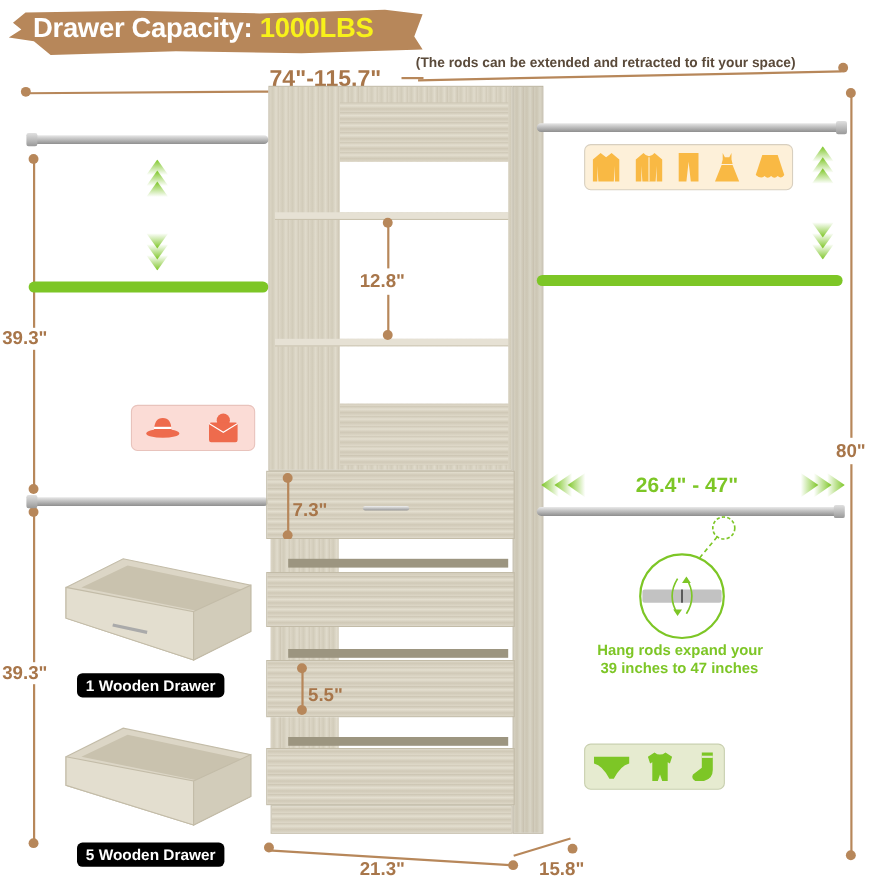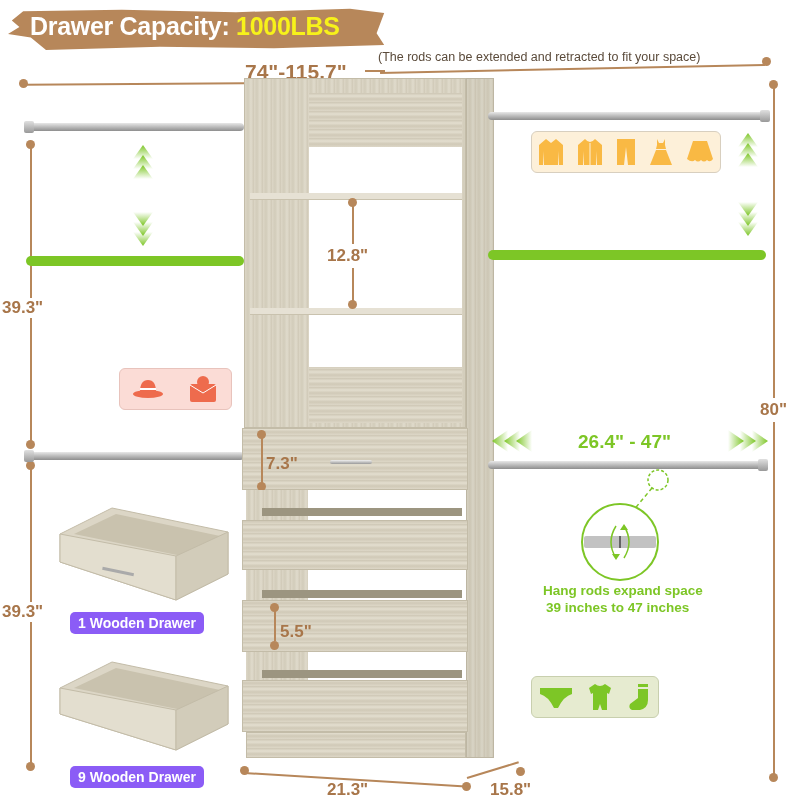--- a/index.html
+++ b/index.html
@@ -32,41 +32,41 @@
   
   .rod { position: absolute; height: 8px; border-radius: 4px;
     background: linear-gradient(180deg, #e8e8e8 0%, #bfbfbf 45%, #8e8e8e 100%); }
   .rod-cap { position: absolute; width: 10px; height: 12px; border-radius: 2px; background: linear-gradient(180deg,#e0e0e0,#999); }
   .rod-green { position: absolute; height: 10px; border-radius: 5px; background: #7dc626; }
 
   .arrow-up, .arrow-down { position: absolute; width: 20px; height: 40px; }
 
   .icon-box { position: absolute; border-radius: 6px; display: flex; align-items: center; justify-content: space-around; }
 
-  .pill { position: absolute; background: #8b5cf6; color: #fff; font-weight: bold; font-size: 14px;
+  .pill { position: absolute; background: #000000; color: #fff; font-weight: bold; font-size: 14px;
     border-radius: 5px; padding: 3px 8px; white-space: nowrap; }
 
   .green-text { position: absolute; color: #7dc626; font-weight: bold; white-space: nowrap; }
 
   .drawer-img { position: absolute; }
 </style>
 </head>
 <body>
 
 <div class="banner"></div>
 <div class="banner-text">
   <span>Drawer Capacity:</span>
   <span class="hl">1000LBS</span>
 </div>
 
 <div class="dot" style="left:19px;top:79px;"></div>
 <div class="dim-line" style="left:24px;top:83px;width:220px;height:2px;transform:rotate(-0.4deg);"></div>
 <div class="dim-label" style="left:245px;top:60px;font-size:21px;">74"-115.7"</div>
 <div class="dim-line" style="left:365px;top:70px;width:20px;height:2px;"></div>
-<div class="note" style="left:378px;top:50px;">(The rods can be extended and retracted to fit your space)</div>
+<div class="note" style="left:378px;top:50px;font-weight:bold;">(The rods can be extended and retracted to fit your space)</div>
 <div class="dim-line" style="left:380px;top:68px;width:385px;height:2px;transform:rotate(-1.2deg);"></div>
 <div class="dot" style="left:762px;top:57px;"></div>
 
 <div class="dot" style="left:769px;top:80px;"></div>
 <div class="dim-line" style="left:773px;top:84px;width:2px;height:690px;"></div>
 <div class="dim-label" style="left:760px;top:398px;font-size:17px;padding:2px 0;">80"</div>
 <div class="dot" style="left:769px;top:773px;"></div>
 
 <div class="dot" style="left:26px;top:140px;"></div>
 <div class="dim-line" style="left:30px;top:144px;width:2px;height:300px;"></div>
@@ -231,21 +231,21 @@
   <circle cx="88" cy="12" r="10" fill="none" stroke="#7dc626" stroke-width="1.5" stroke-dasharray="3,2"></circle>
   <line x1="82" y1="20" x2="62" y2="44" stroke="#7dc626" stroke-width="1.5" stroke-dasharray="4,3"></line>
   <circle cx="50" cy="74" r="38" fill="#fff" stroke="#7dc626" stroke-width="2"></circle>
   <rect x="14" y="68" width="72" height="12" rx="2" fill="#c2c2c2"></rect>
   <line x1="50" y1="68" x2="50" y2="80" stroke="#444" stroke-width="1.5"></line>
   <path d="M46 58 Q36 74 46 90" fill="none" stroke="#7dc626" stroke-width="1.5"></path>
   <path d="M54 58 Q64 74 54 90" fill="none" stroke="#7dc626" stroke-width="1.5"></path>
   <polygon points="46,92 42,86 50,86" fill="#7dc626"></polygon>
   <polygon points="54,56 50,62 58,62" fill="#7dc626"></polygon>
 </svg>
-<div class="green-text" style="left:543px;top:583px;font-size:13.5px;">Hang rods expand space</div>
+<div class="green-text" style="left:543px;top:583px;font-size:13.5px;">Hang rods expand your</div>
 <div class="green-text" style="left:546px;top:600px;font-size:13.5px;">39 inches to 47 inches</div>
 
 <div class="icon-box" style="left:531px;top:676px;width:128px;height:42px;background:#e6ebd0;border:1px solid #c8cfae;">
   <svg width="36" height="26" viewBox="0 0 36 26">
       <path d="M2 4 L34 4 L34 10 Q26 12 20 24 L16 24 Q10 12 2 10 Z" fill="#7dc626"></path>
     </svg>
   <svg width="26" height="30" viewBox="0 0 26 30">
       <path d="M8 2 Q13 6 18 2 L24 6 L22 12 L20 11 L20 28 L15 28 L13 22 L11 28 L6 28 L6 11 L4 12 L2 6 Z" fill="#7dc626"></path>
     </svg>
   <svg width="26" height="30" viewBox="0 0 26 30">
@@ -262,13 +262,13 @@
   <rect x="50" y="66" width="32" height="3" fill="#aaa" transform="rotate(12 66 68)"></rect>
 </svg>
 <div class="pill" style="left:70px;top:612px;">1 Wooden Drawer</div>
 
 <svg class="drawer-img" style="left:52px;top:658px;" width="180" height="100" viewBox="0 0 180 100">
   <polygon points="8,30 60,4 176,28 176,66 124,92 8,56" fill="#dcd6c6" stroke="#c3bca8"></polygon>
   <polygon points="22,30 64,10 168,32 130,52" fill="#c9c2ae"></polygon>
   <polygon points="8,30 124,52 124,92 8,56" fill="#e3decf" stroke="#c3bca8"></polygon>
   <polygon points="124,52 176,28 176,66 124,92" fill="#d2ccba" stroke="#c3bca8"></polygon>
 </svg>
-<div class="pill" style="left:70px;top:766px;">9 Wooden Drawer</div>
+<div class="pill" style="left:70px;top:766px;">5 Wooden Drawer</div>
 
 </body></html>

